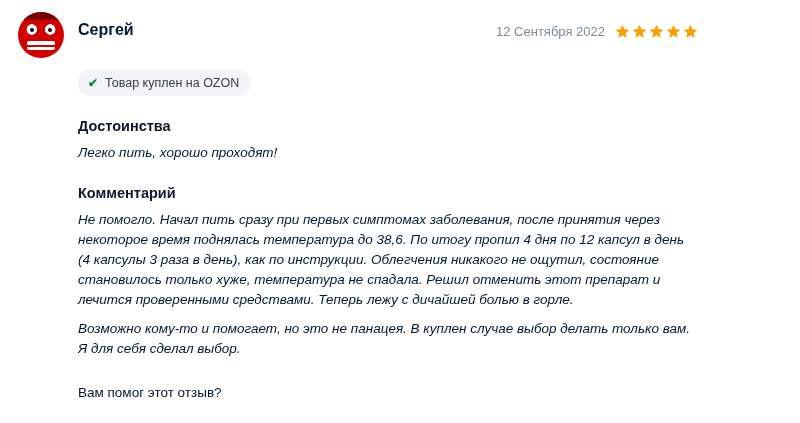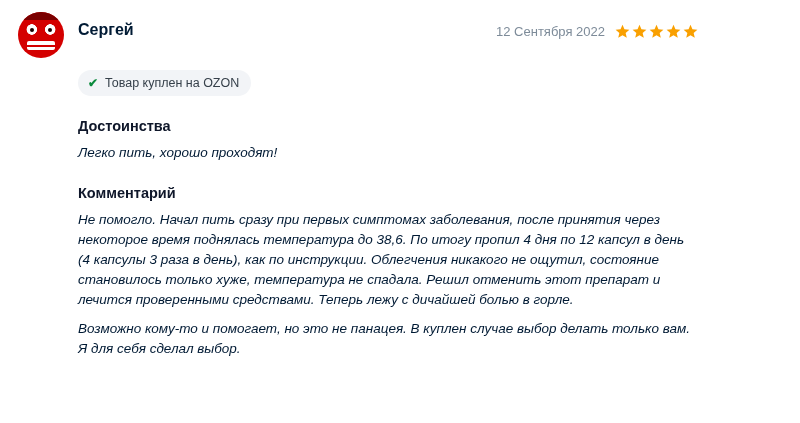--- a/index.html
+++ b/index.html
@@ -192,17 +192,18 @@
     </div>
 
     <h3 class="section-title">Достоинства</h3>
     <p class="section-text">Легко пить, хорошо проходят!</p>
 
     <h3 class="section-title">Комментарий</h3>
     <p class="section-text">Не помогло. Начал пить сразу при первых симптомах заболевания, после принятия через некоторое время поднялась температура до 38,6. По итогу пропил 4 дня по 12 капсул в день (4 капсулы 3 раза в день), как по инструкции. Облегчения никакого не ощутил, состояние становилось только хуже, температура не спадала. Решил отменить этот препарат и лечится проверенными средствами. Теперь лежу с дичайшей болью в горле.</p>
 
     <p class="section-text">Возможно кому-то и помогает, но это не панацея. В куплен случае выбор делать только вам. Я для себя сделал выбор.</p>
 
+    <p class="helpful-q">Вам помог этот отзыв?</p>
 
     
 
   </div>
 </div>
 
 </body></html>

